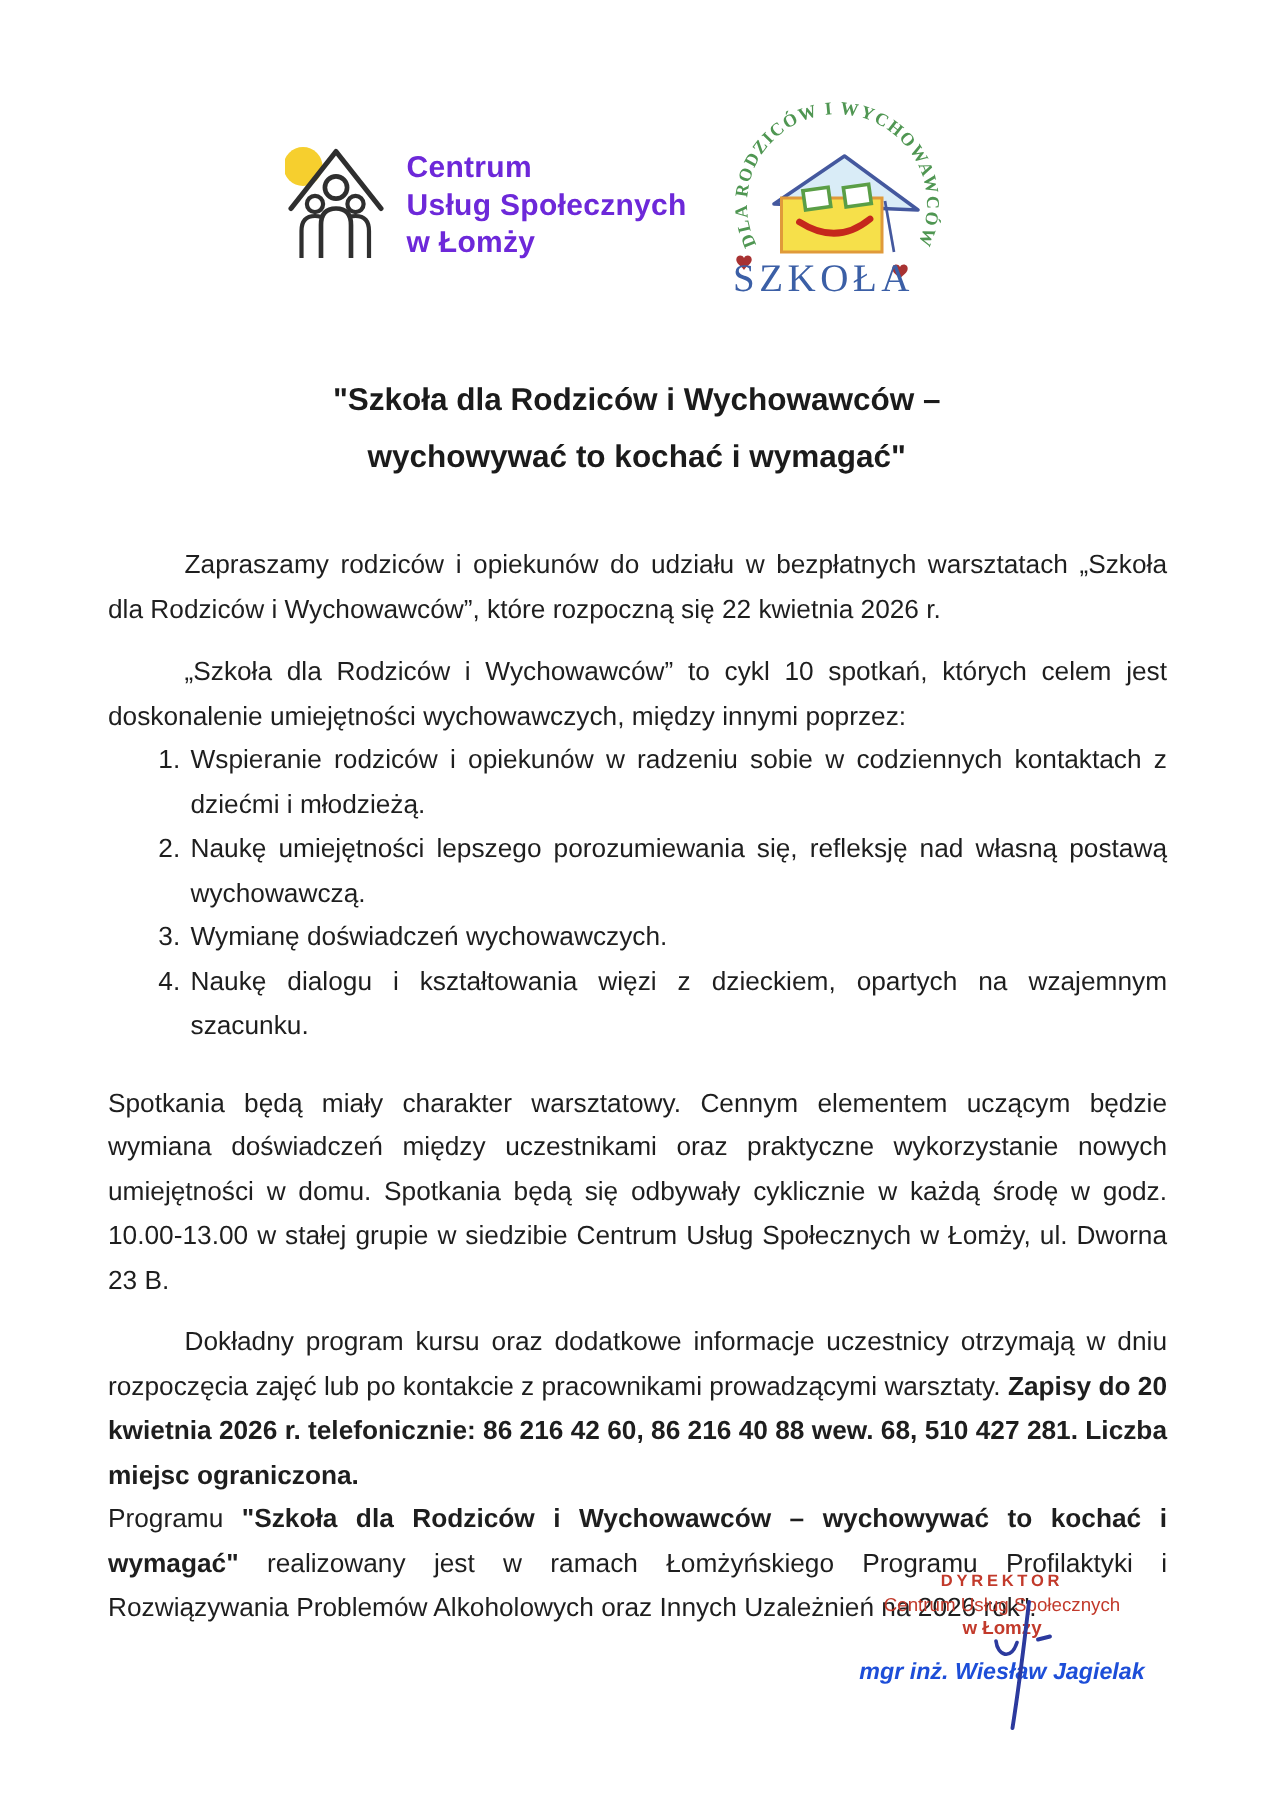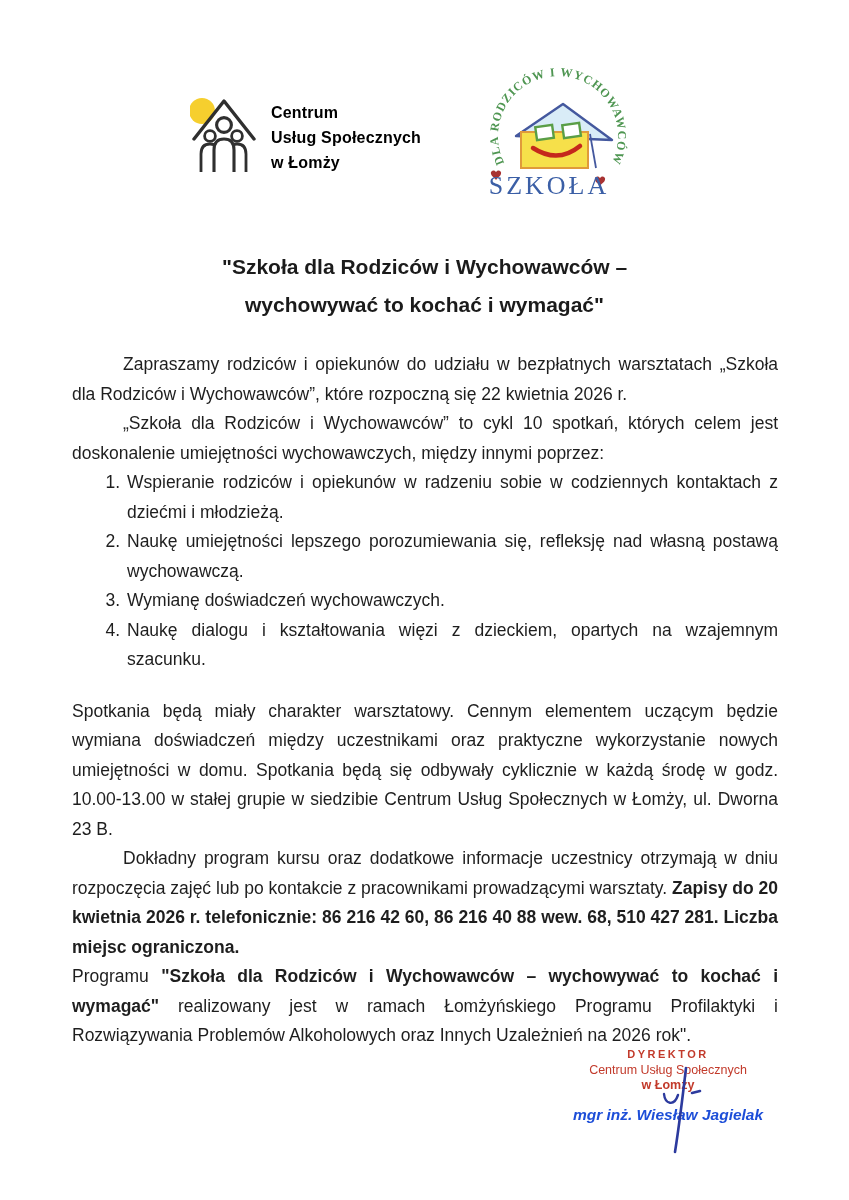--- a/index.html
+++ b/index.html
@@ -10,21 +10,21 @@
     font-family: "Liberation Sans", sans-serif;
     color: #1e1e1e;
     overflow: hidden;
   }
 
   
   .logo-left { position: absolute; left: 190px; top: 94px; display: flex; align-items: flex-start; }
   .logo-left svg { width: 66px; height: 80px; }
   .logo-left-text {
     margin-left: 15px; padding-top: 6px;
-    font-size: 16px; font-weight: bold; line-height: 25px; color: #000000;
+    font-size: 20px; font-weight: bold; line-height: 25px; color: #6d28d9;
     letter-spacing: 0.2px;
   }
   .logo-right { position: absolute; left: 478px; top: 68px; width: 162px; height: 148px; }
   .logo-right svg { width: 162px; height: 148px; }
   .arc-text {
     font-family: "Liberation Serif", serif; font-weight: bold;
     font-size: 12px; letter-spacing: 1.1px; fill: #4f9652;
   }
   .szkola-label {
     font-family: "Liberation Serif", serif;
@@ -37,21 +37,21 @@
     text-align: center; font-weight: bold; font-size: 21px; line-height: 38px;
     color: #1b1b1b;
   }
 
   
   .body-text {
     position: absolute; top: 350px; left: 72px; width: 706px;
     font-size: 17.5px; line-height: 29.5px; text-align: justify;
   }
   .body-text p { margin: 0; }
-  .body-text p.indent { text-indent: 51px; }
+  .body-text p.indent { text-indent: 51px; margin-top: 12px; }
   .body-text p.gap-top { margin-top: 22px; }
   .body-text ol { margin: 0; padding-left: 53px; }
   .body-text li { text-align: justify; padding-left: 2px; }
   .body-text strong { font-weight: bold; }
 
   
   .stamp {
     position: absolute; left: 568px; top: 1048px; width: 200px;
     text-align: center; color: #c23a2b;
   }

